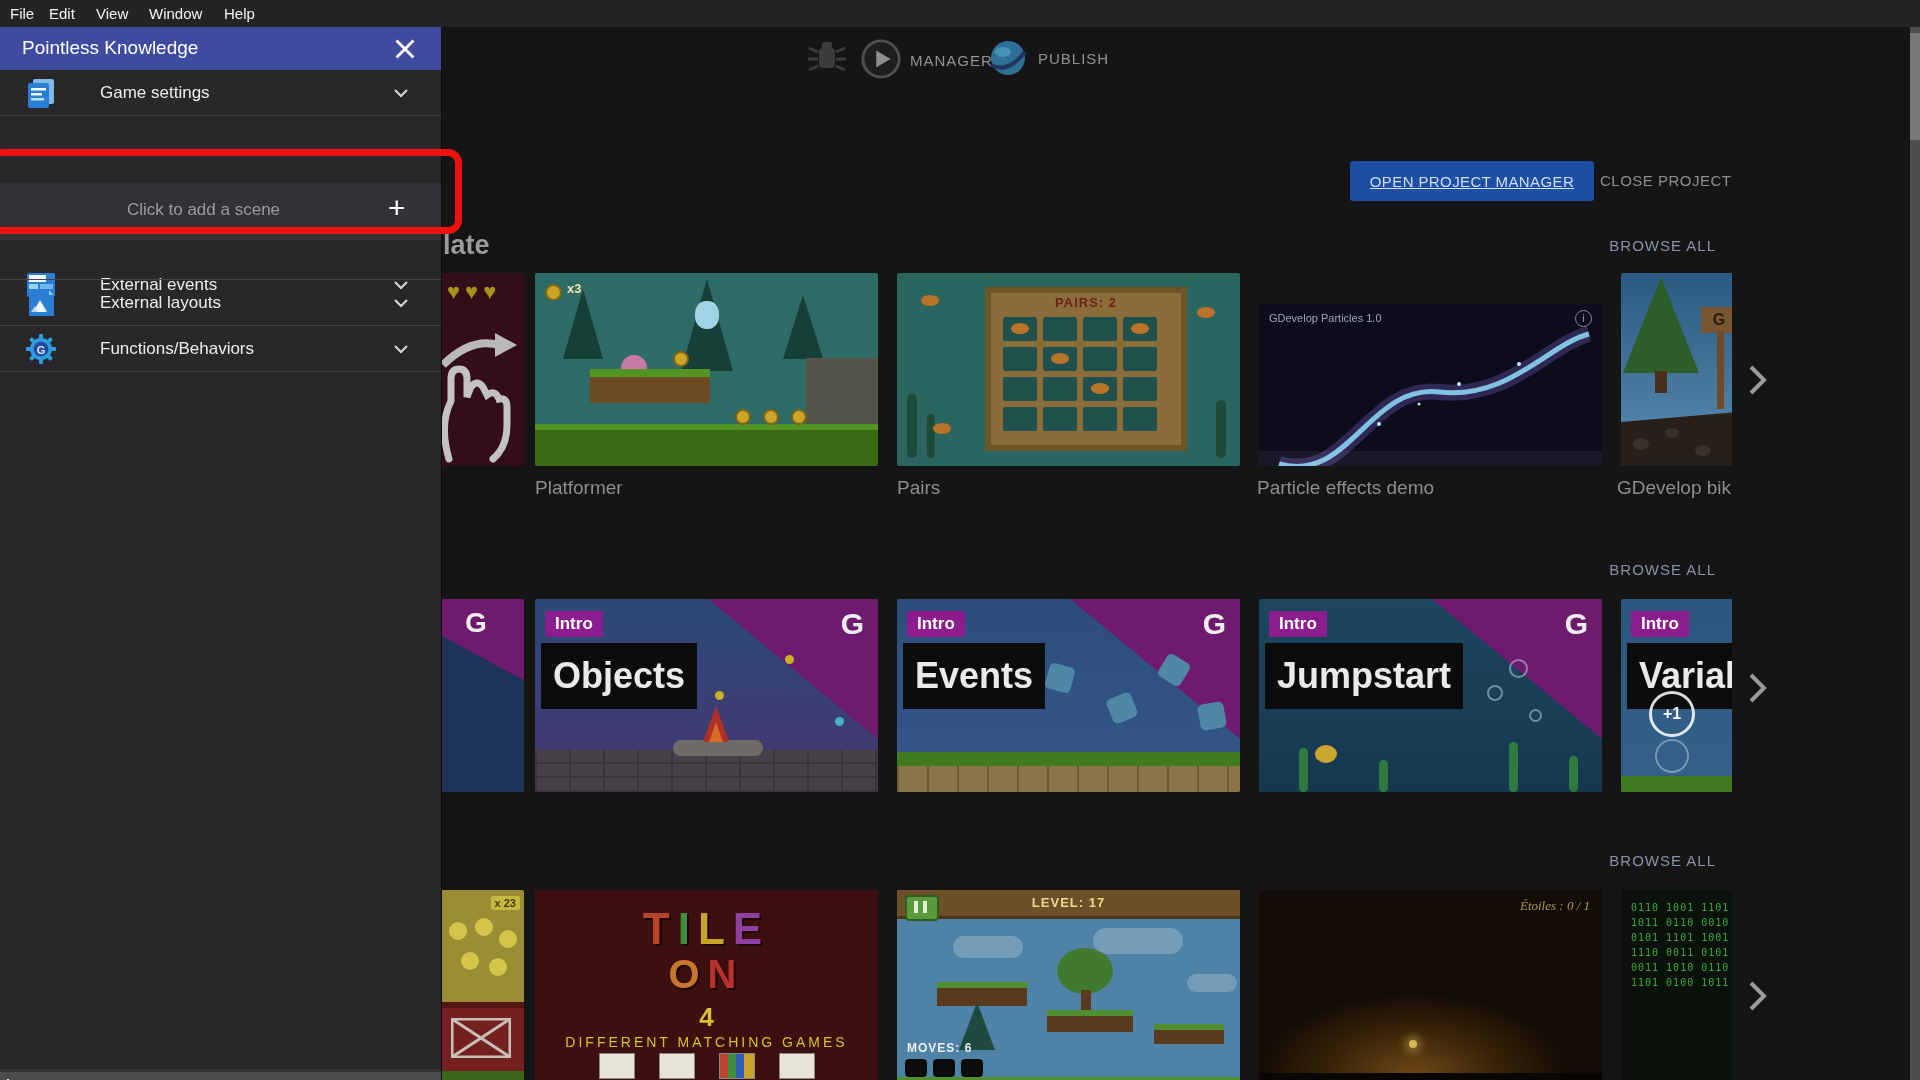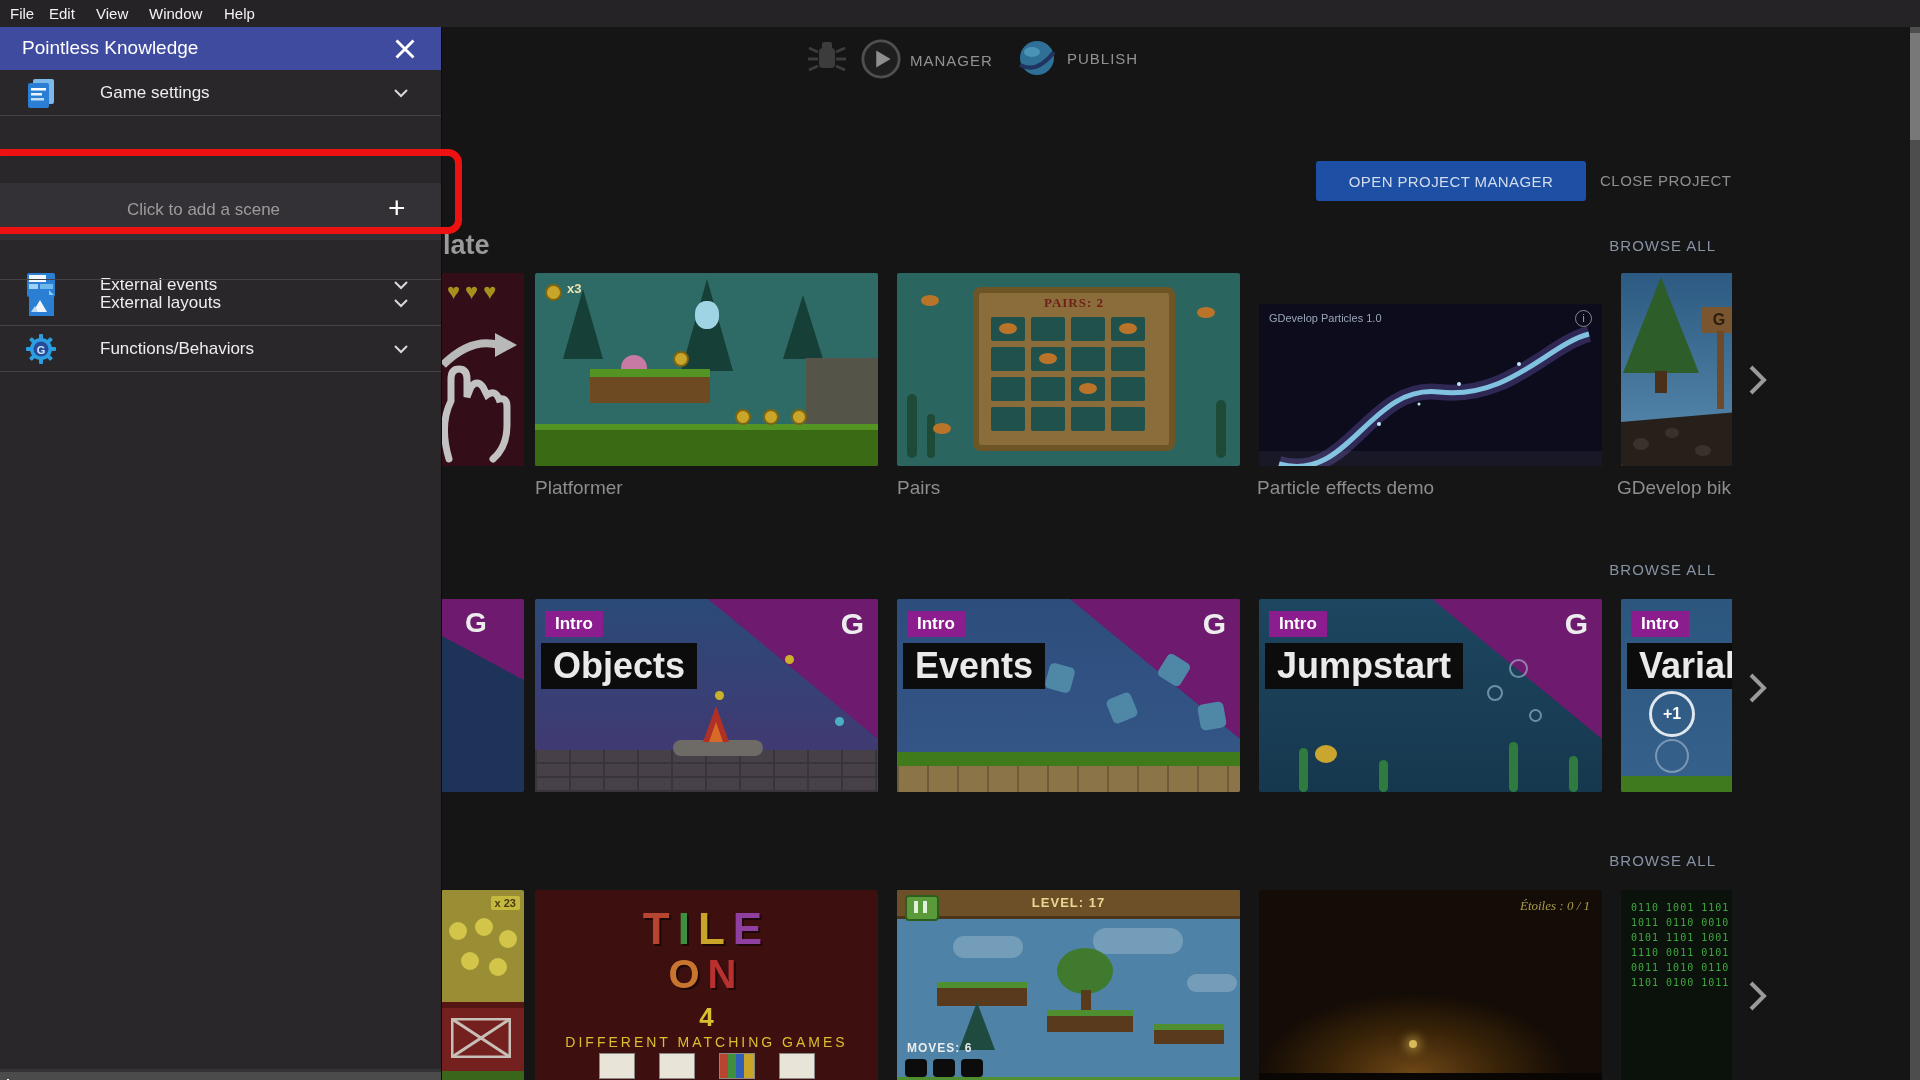--- a/index.html
+++ b/index.html
@@ -32,40 +32,40 @@
   .search-input{position:absolute;left:0;top:0;width:441px;height:38px;background:transparent;border:none;outline:none;
                 padding:0 40px 0 8px;font-size:20px;color:#e2e2e2;font-family:"Liberation Sans",sans-serif;box-sizing:border-box;}
   .search-input::placeholder{color:#b5b5b5;}
   .search-caret{position:absolute;left:7px;top:7px;width:2px;height:24px;background:#fff;}
   .search-mag{position:absolute;right:12px;top:7px;width:24px;height:24px;}
 
   
   .tb-text{position:absolute;font-size:15px;letter-spacing:1px;color:#929292;}
 
   
-  .btn-open-pm{position:absolute;left:1316px;top:161px;width:270px;height:40px;background:#1d50a5;border-radius:3px;
-               color:#d3dcec;font-size:15px;letter-spacing:.4px;display:flex;align-items:center;justify-content:center;cursor:pointer;}
+  .btn-open-pm{position:absolute;left:1350px;top:161px;width:244px;height:40px;background:#1d50a5;border-radius:3px;
+               color:#d3dcec;font-size:15px;letter-spacing:.4px;display:flex;align-items:center;justify-content:center;cursor:pointer;text-decoration:underline;}
   .btn-close-project{position:absolute;left:1600px;top:172px;font-size:15px;letter-spacing:.5px;color:#8e8e8e;cursor:pointer;}
 
   
   .section-title{position:absolute;left:443px;font-size:27px;color:#9a9a9a;}
   .browse-all{position:absolute;right:204px;font-size:15px;letter-spacing:1px;color:#8693a5;cursor:pointer;}
   .cards-row{position:absolute;left:441px;width:1291px;height:193px;overflow:hidden;display:flex;}
   .card{position:relative;flex:0 0 343px;width:343px;height:193px;margin-left:19px;overflow:hidden;border-radius:2px;cursor:pointer;}
   .card.first{margin-left:11px;}
   .card.partial{flex:0 0 83px;width:83px;margin-left:0;}
   .card-label{position:absolute;font-size:19px;color:#8d8d8d;white-space:nowrap;overflow:hidden;}
   .scroll-chev{position:absolute;left:1746px;width:22px;height:32px;cursor:pointer;}
 
   
   .intro-corner{position:absolute;right:0;top:0;width:170px;height:140px;background:#6d1a6f;
                 clip-path:polygon(0 0,100% 0,100% 100%);}
   .intro-g{position:absolute;right:14px;top:8px;font-size:30px;font-weight:bold;color:#ececec;}
   .intro-tag{position:absolute;left:10px;top:12px;background:#8c1d8e;color:#fff;font-size:17px;font-weight:bold;padding:3px 10px;}
-  .intro-name{position:absolute;left:6px;top:44px;background:#0c0c0c;color:#eaeaea;font-size:36px;font-weight:bold;padding:2px 12px;white-space:nowrap;}
+  .intro-name{position:absolute;left:6px;top:44px;background:#0c0c0c;color:#eaeaea;font-size:36px;font-weight:bold;padding:12px 12px;white-space:nowrap;}
 
   
   .tri{width:0;height:0;position:absolute;}
   .bricks{position:absolute;left:0;bottom:0;width:100%;height:42px;background:#474049;
     background-image:repeating-linear-gradient(0deg,#39333b 0 2px,transparent 2px 14px),
                      repeating-linear-gradient(90deg,#39333b 0 2px,transparent 2px 34px);}
   .pairs-cell{width:34px;height:24px;background:#20514c;border-radius:2px;position:relative;}
   .fishdot{position:absolute;left:8px;top:6px;width:18px;height:11px;background:#b9742a;border-radius:50%;}
   .matrix-line{font-family:"DejaVu Sans Mono",monospace;font-size:10px;line-height:15px;color:#3fa83f;letter-spacing:1px;white-space:nowrap;}
   .tileon{letter-spacing:8px;font-weight:bold;text-align:center;}
@@ -103,21 +103,21 @@
         </g>
       </svg>
     </div>
     <div class="abs" style="left:419px;top:11px;width:170px;height:44px;">
       <svg viewBox="0 0 44 44" width="42" height="42" class="abs" style="left:0;top:0">
         <circle cx="22" cy="22" r="19" fill="#1e1e1e" stroke="#4f4f4f" stroke-width="3"></circle>
         <polygon points="17,13 32,22 17,31" fill="#8f8f8f"></polygon>
       </svg>
       <span class="tb-text" style="left:50px;top:14px;">MANAGER</span>
     </div>
-    <div class="abs" style="left:574px;top:9px;width:175px;height:44px;text-decoration:underline;">
+    <div class="abs" style="left:545px;top:9px;width:175px;height:44px;text-decoration:underline;">
       <svg viewBox="0 0 44 44" width="44" height="44" class="abs" style="left:0;top:0">
         <circle cx="22" cy="22" r="17" fill="#2e7096"></circle>
         <ellipse cx="17" cy="16" rx="8" ry="5" fill="#56a2c4" opacity="0.7"></ellipse>
         <path d="M5 29 Q22 38 39 16" stroke="#21345f" stroke-width="4" fill="none"></path>
       </svg>
       <span class="tb-text" style="left:52px;top:14px;">PUBLISH</span>
     </div>
   </div>
 
   <div class="btn-open-pm" style="background: rgb(29, 80, 165);">OPEN PROJECT MANAGER</div>
@@ -156,21 +156,21 @@
       </div>
     </div>
 
     <div class="card" style="background:#2a6560;">
       <div class="abs" style="left:10px;bottom:8px;width:10px;height:64px;background:#1e4a38;border-radius:5px;"></div>
       <div class="abs" style="left:30px;bottom:8px;width:8px;height:44px;background:#1e4a38;border-radius:4px;"></div>
       <div class="abs" style="right:14px;bottom:8px;width:10px;height:58px;background:#1e4a38;border-radius:5px;"></div>
       <div class="abs" style="left:24px;top:22px;width:18px;height:11px;background:#b9742a;border-radius:50%;"></div>
       <div class="abs" style="left:300px;top:34px;width:18px;height:11px;background:#b9742a;border-radius:50%;"></div>
       <div class="abs" style="left:36px;top:150px;width:18px;height:11px;background:#b9742a;border-radius:50%;"></div>
-      <div class="abs" style="left:76px;top:14px;width:190px;height:152px;background:#8a6d3a;border:6px solid #6e5526;border-radius:8px;font-family:Liberation Serif, serif;">
+      <div class="abs" style="left:88px;top:14px;width:190px;height:152px;background:#8a6d3a;border:6px solid #6e5526;border-radius:2px;">
         <div class="abs" style="left:0;right:0;top:2px;text-align:center;font-size:13px;font-weight:bold;color:#70201a;letter-spacing:1px;">PAIRS: 2</div>
         <div class="abs" style="left:12px;top:24px;display:grid;grid-template-columns:repeat(4,34px);grid-auto-rows:24px;gap:6px;">
           <div class="pairs-cell">
               <div class="fishdot"></div>
             </div>
           <div class="pairs-cell"></div>
             <div class="pairs-cell"></div>
           <div class="pairs-cell">
               <div class="fishdot"></div>
             </div>

